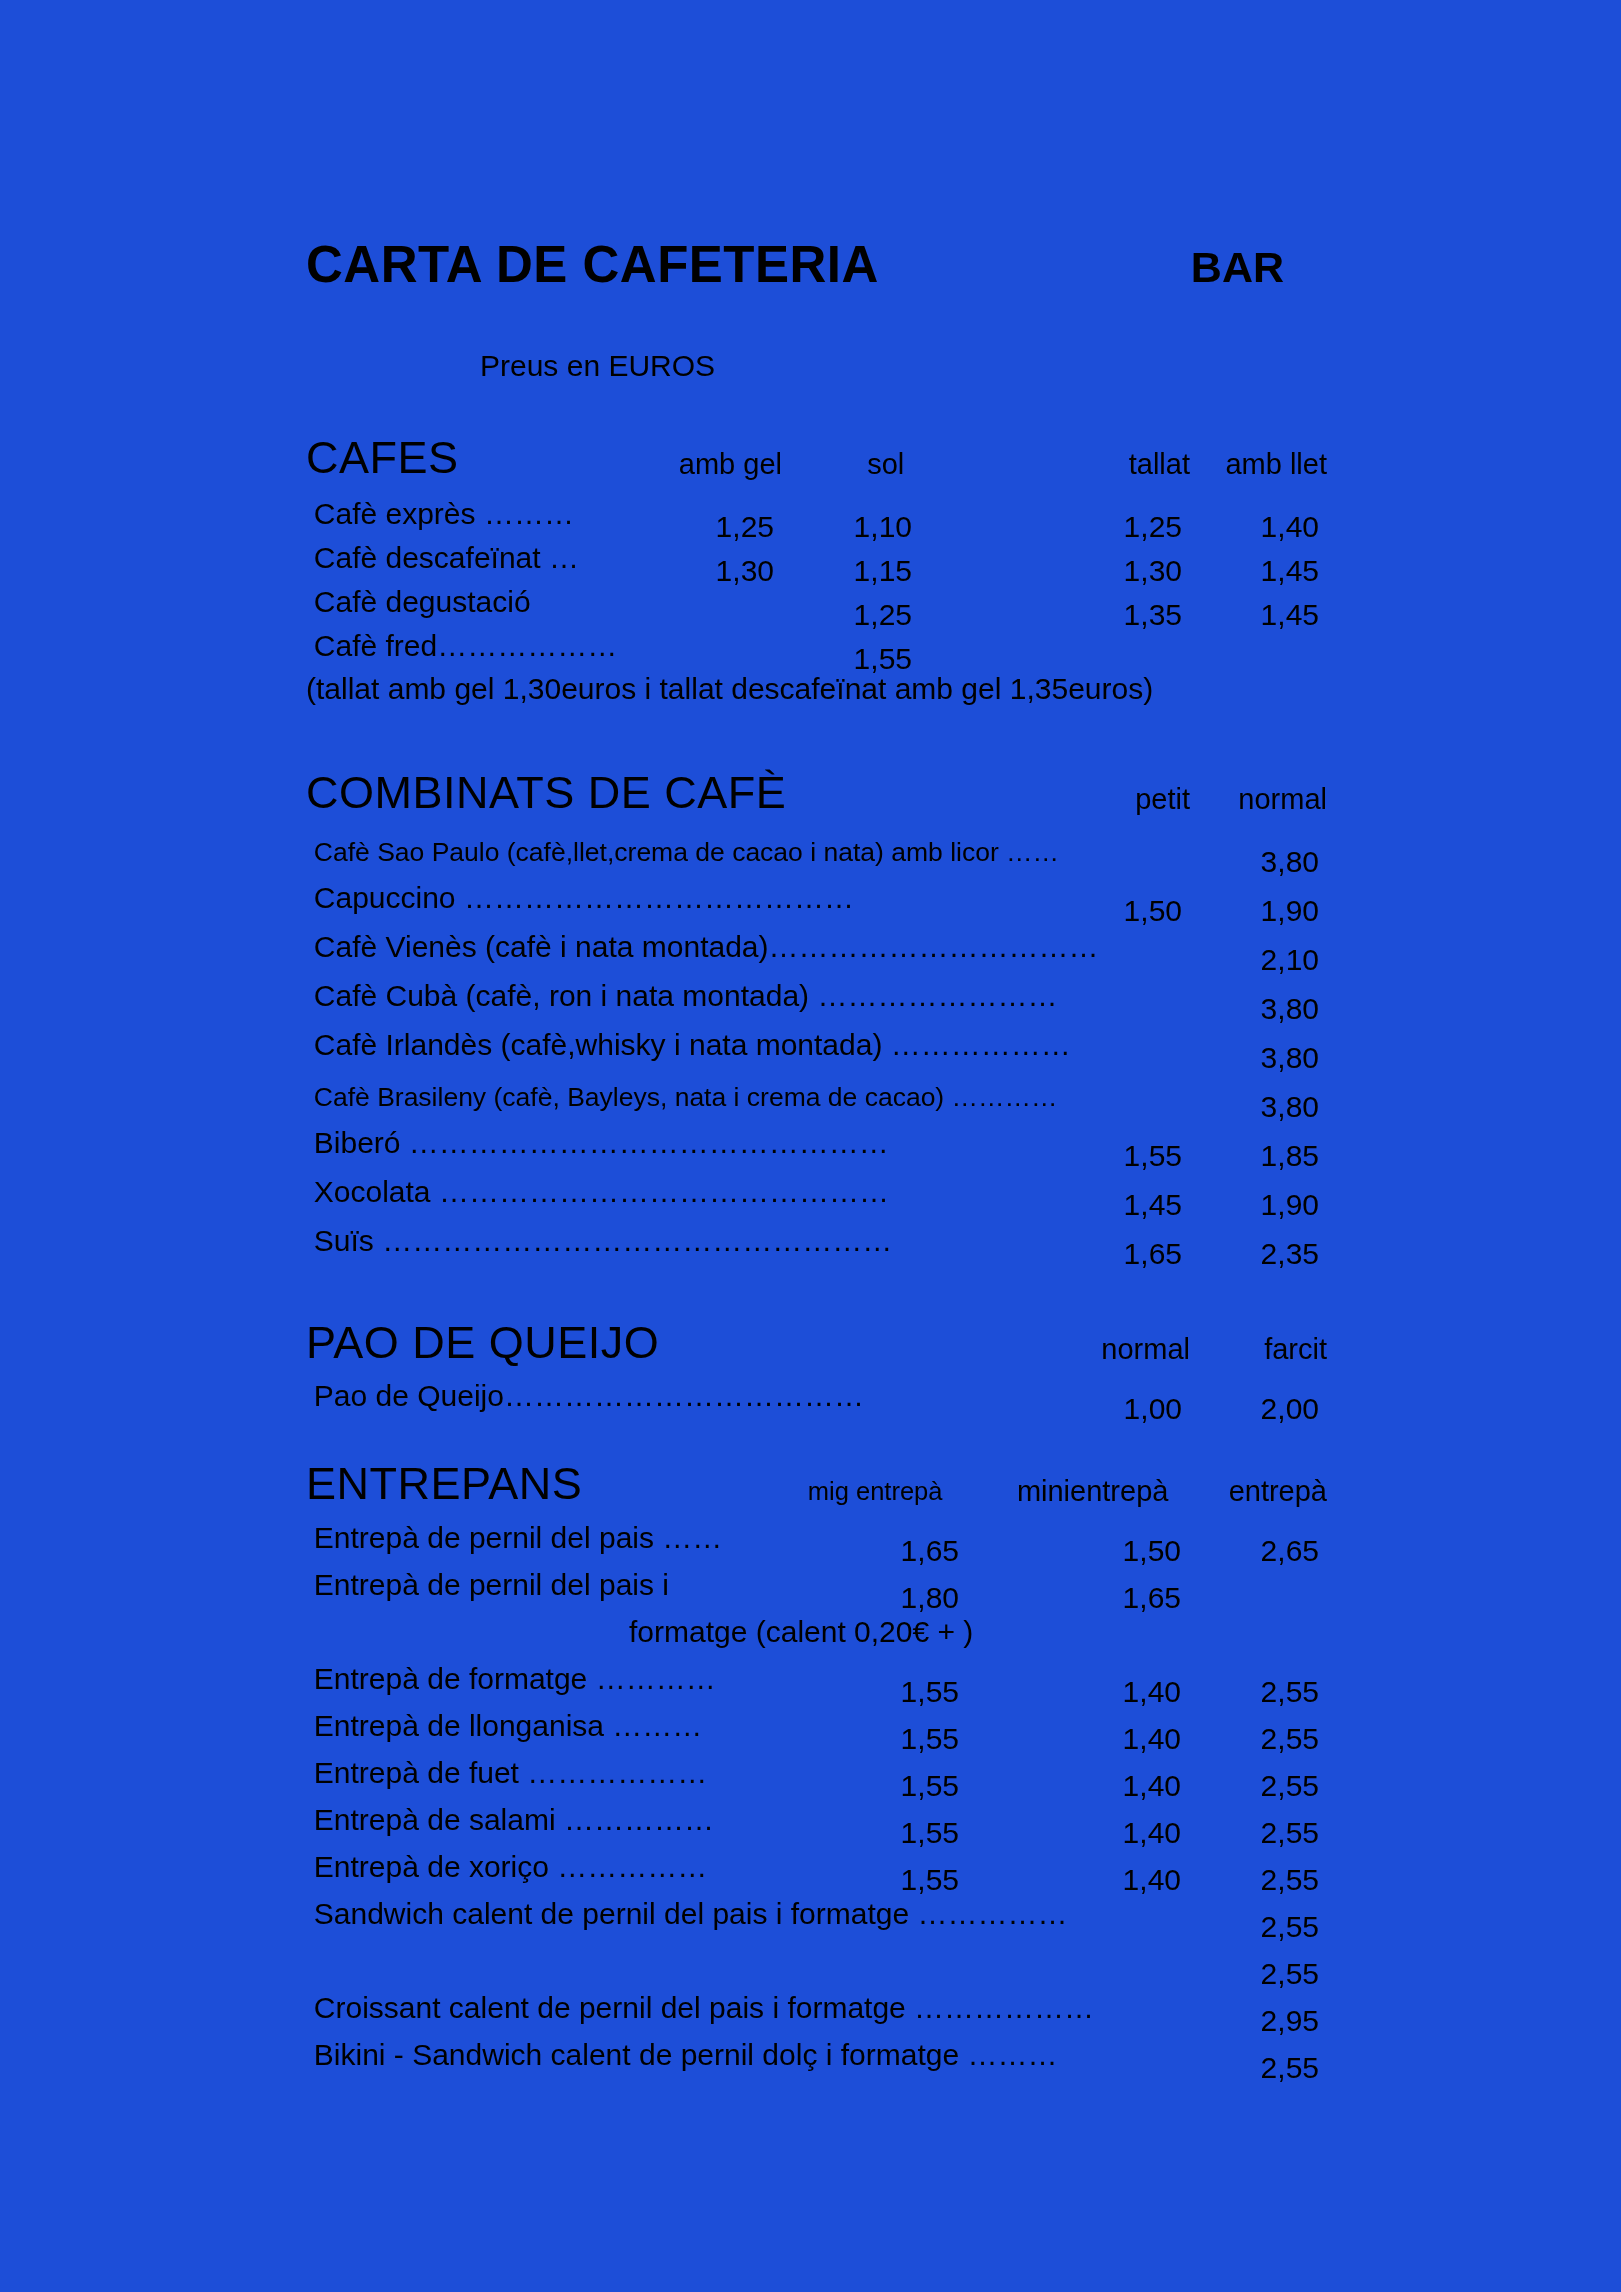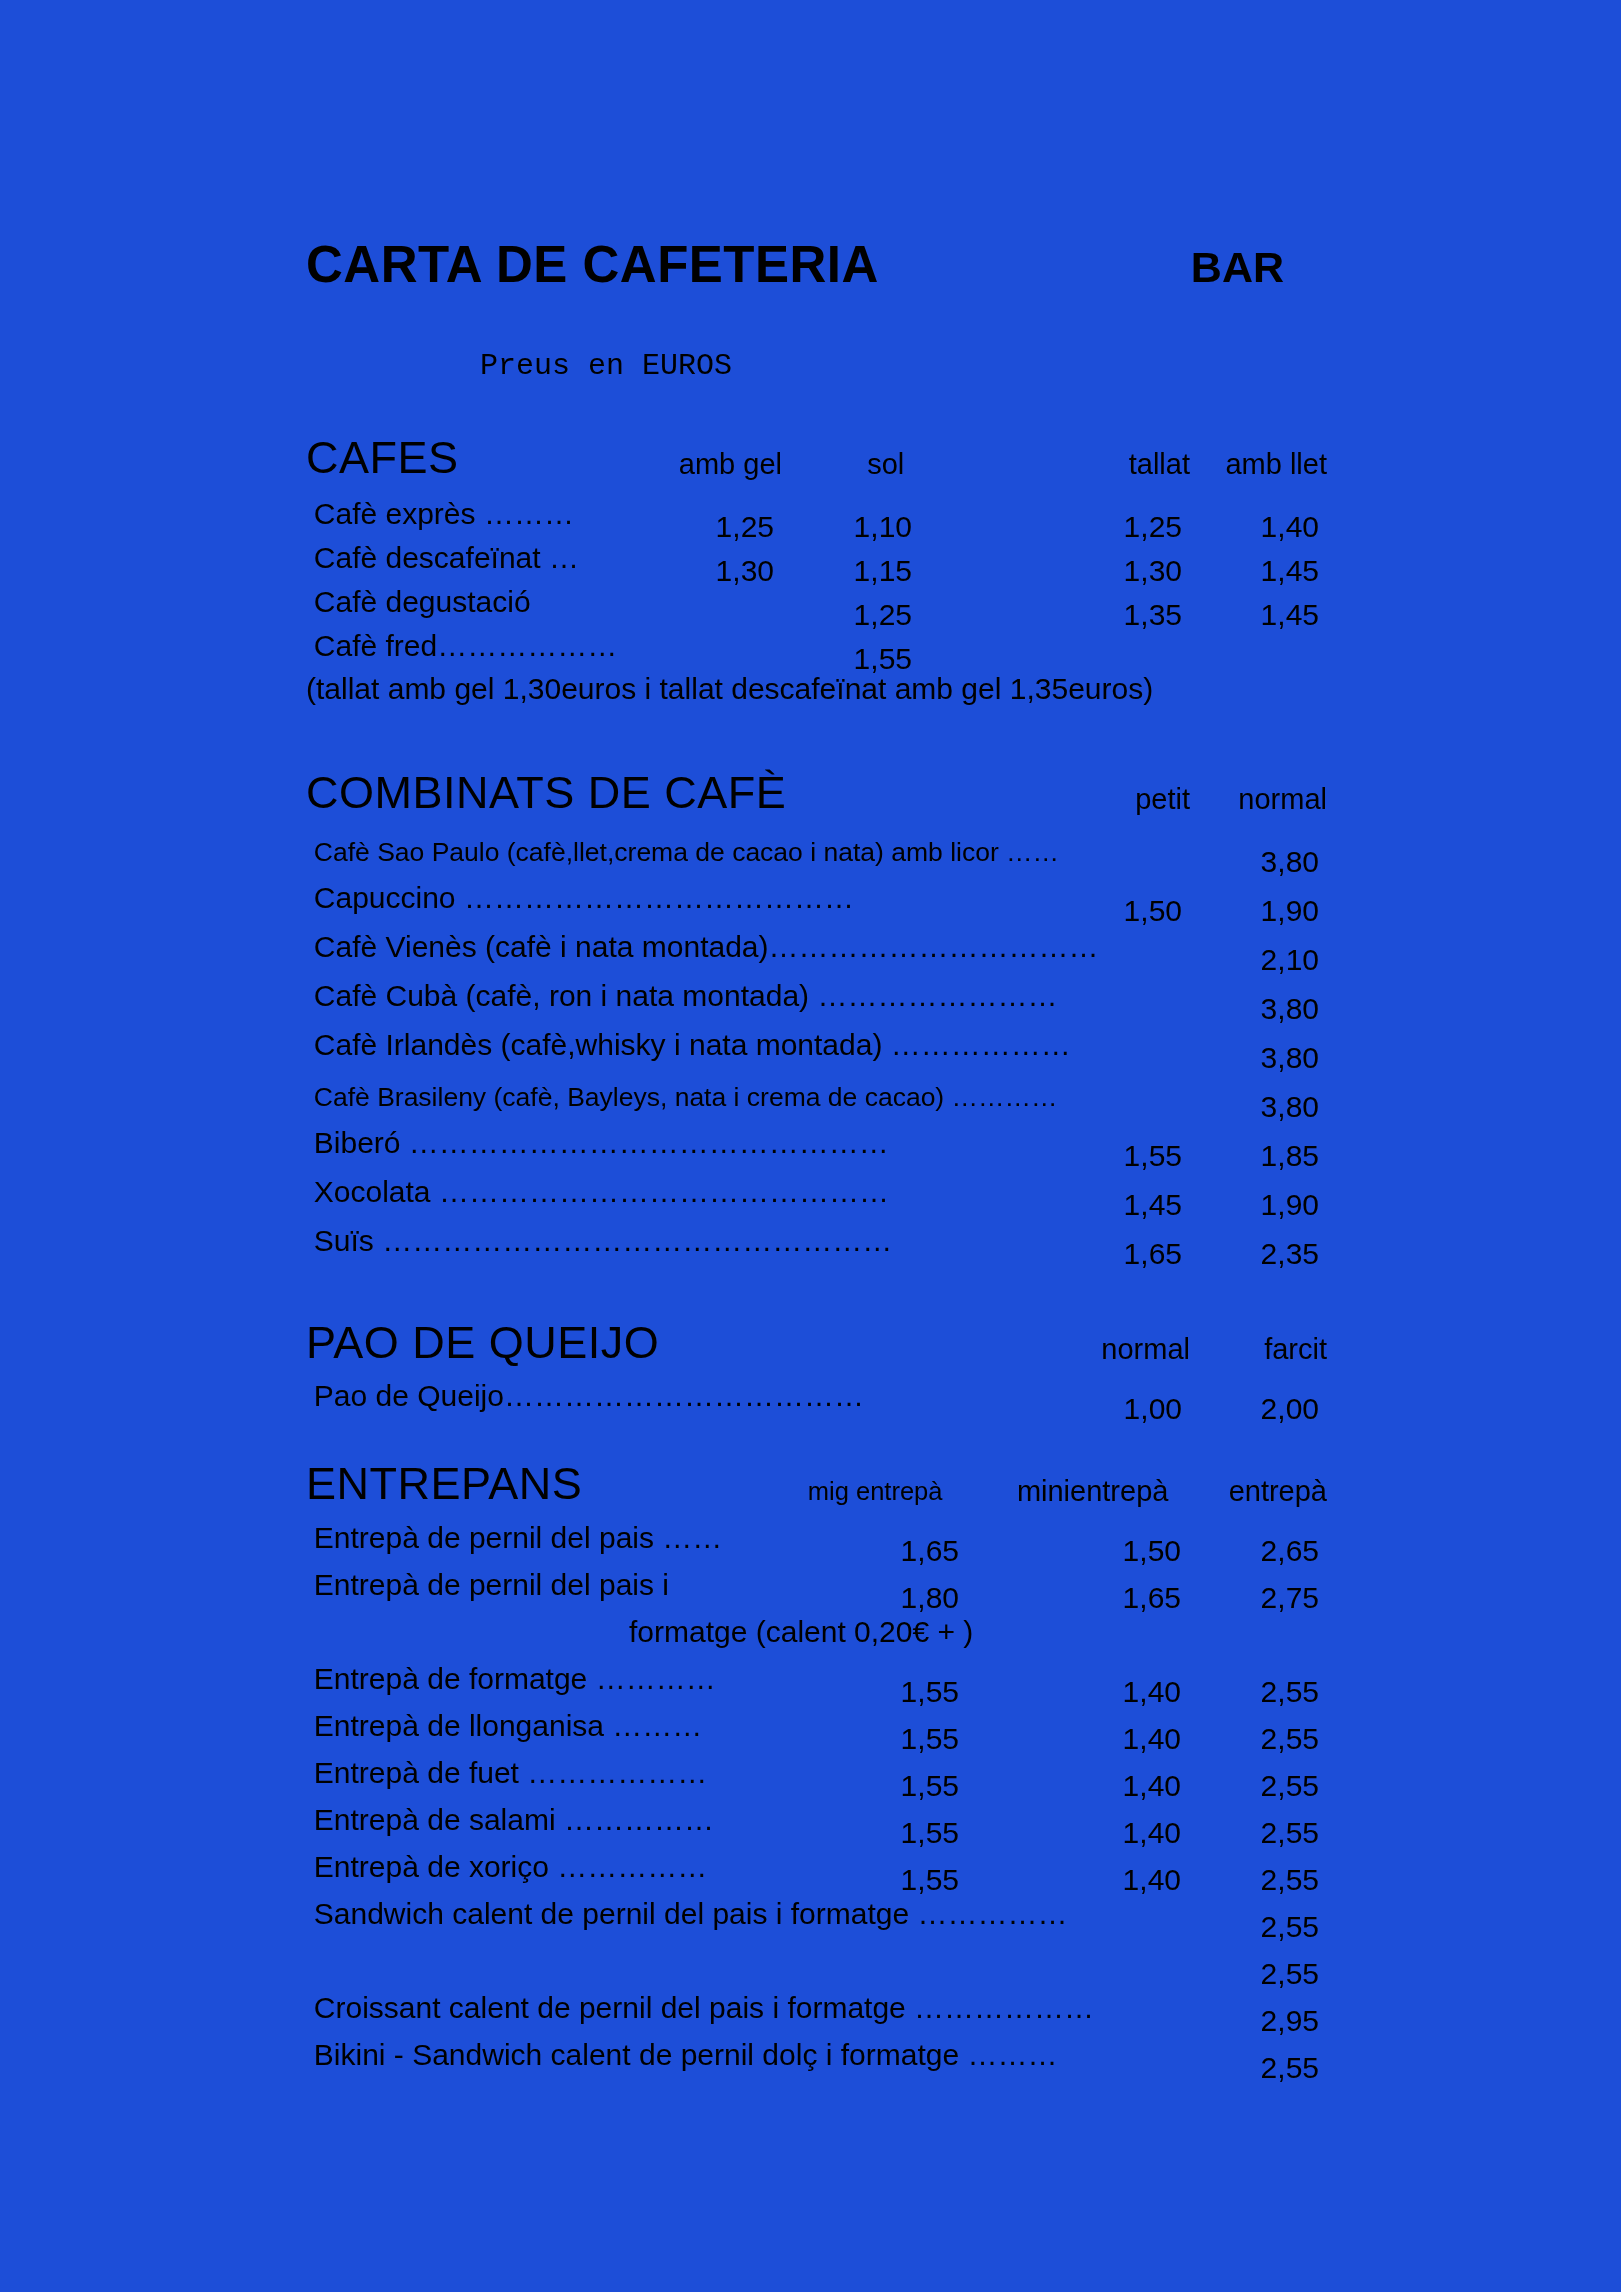--- a/index.html
+++ b/index.html
@@ -37,21 +37,20 @@
     font-size: 43px;
     font-weight: bold;
     margin-left: auto;
     margin-right: 35px;
     white-space: nowrap;
   }
   .subtitle {
     font-size: 30px;
     margin-top: 55px;
     padding-left: 174px;
-    font-family: Liberation Mono, monospace;
   }
 
   
   .menu-section { width: 1013px; }
   .sec-cafes      { margin-top: 49px; }
   .sec-combinats  { margin-top: 51px; }
   .sec-pao        { margin-top: 45px; }
   .sec-entrepans  { margin-top: 31px; }
 
   .section-header {
@@ -170,21 +169,21 @@
           <div class="menu-row has-first-price"><span class="item-name">Xocolata  ………………………………………</span><span class="price c0">1,45</span><span class="price c1">1,90</span></div>
           <div class="menu-row has-first-price"><span class="item-name">Suïs  ……………………………………………</span><span class="price c0">1,65</span><span class="price c1">2,35</span></div>
         </section>
         <section class="menu-section sec-pao">
           <div class="section-header"><h2 class="section-title">PAO DE QUEIJO</h2><span class="hdr c0">normal</span><span class="hdr c1">farcit</span></div>
           <div class="menu-row has-first-price"><span class="item-name">Pao de Queijo………………………………</span><span class="price c0">1,00</span><span class="price c1">2,00</span></div>
         </section>
         <section class="menu-section sec-entrepans">
           <div class="section-header"><h2 class="section-title">ENTREPANS</h2><span class="hdr c0">mig entrepà</span><span class="hdr c1">minientrepà</span><span class="hdr c2">entrepà</span></div>
           <div class="menu-row has-first-price"><span class="item-name">Entrepà de pernil del pais ……</span><span class="price c0">1,65</span><span class="price c1">1,50</span><span class="price c2">2,65</span></div>
-          <div class="menu-row has-first-price"><span class="item-name">Entrepà de pernil del pais i</span><span class="price c0">1,80</span><span class="price c1">1,65</span><span class="price c2">2,75</span></div>
+          <div class="menu-row has-first-price"><span class="item-name">Entrepà de pernil del pais i</span><span class="price c0">1,80</span><span class="price c1">1,65</span></div>
           <div class="menu-row indent"><span class="item-name">formatge (calent 0,20€  + )</span></div>
           <div class="menu-row has-first-price"><span class="item-name">Entrepà de formatge  …………</span><span class="price c0">1,55</span><span class="price c1">1,40</span><span class="price c2">2,55</span></div>
           <div class="menu-row has-first-price"><span class="item-name">Entrepà de llonganisa  ………</span><span class="price c0">1,55</span><span class="price c1">1,40</span><span class="price c2">2,55</span></div>
           <div class="menu-row has-first-price"><span class="item-name">Entrepà de fuet  ………………</span><span class="price c0">1,55</span><span class="price c1">1,40</span><span class="price c2">2,55</span></div>
           <div class="menu-row has-first-price"><span class="item-name">Entrepà de salami  ……………</span><span class="price c0">1,55</span><span class="price c1">1,40</span><span class="price c2">2,55</span></div>
           <div class="menu-row has-first-price"><span class="item-name">Entrepà de xoriço  ……………</span><span class="price c0">1,55</span><span class="price c1">1,40</span><span class="price c2">2,55</span></div>
           <div class="menu-row"><span class="item-name">Sandwich calent de  pernil del pais i formatge  ……………</span><span class="price c2">2,55</span></div>
           <div class="menu-row"><span class="price c2">2,55</span></div>
           <div class="menu-row"><span class="item-name">Croissant calent de pernil del pais i formatge  ………………</span><span class="price c2">2,95</span></div>
           <div class="menu-row"><span class="item-name">Bikini - Sandwich calent de pernil dolç i formatge  ………</span><span class="price c2">2,55</span></div>

